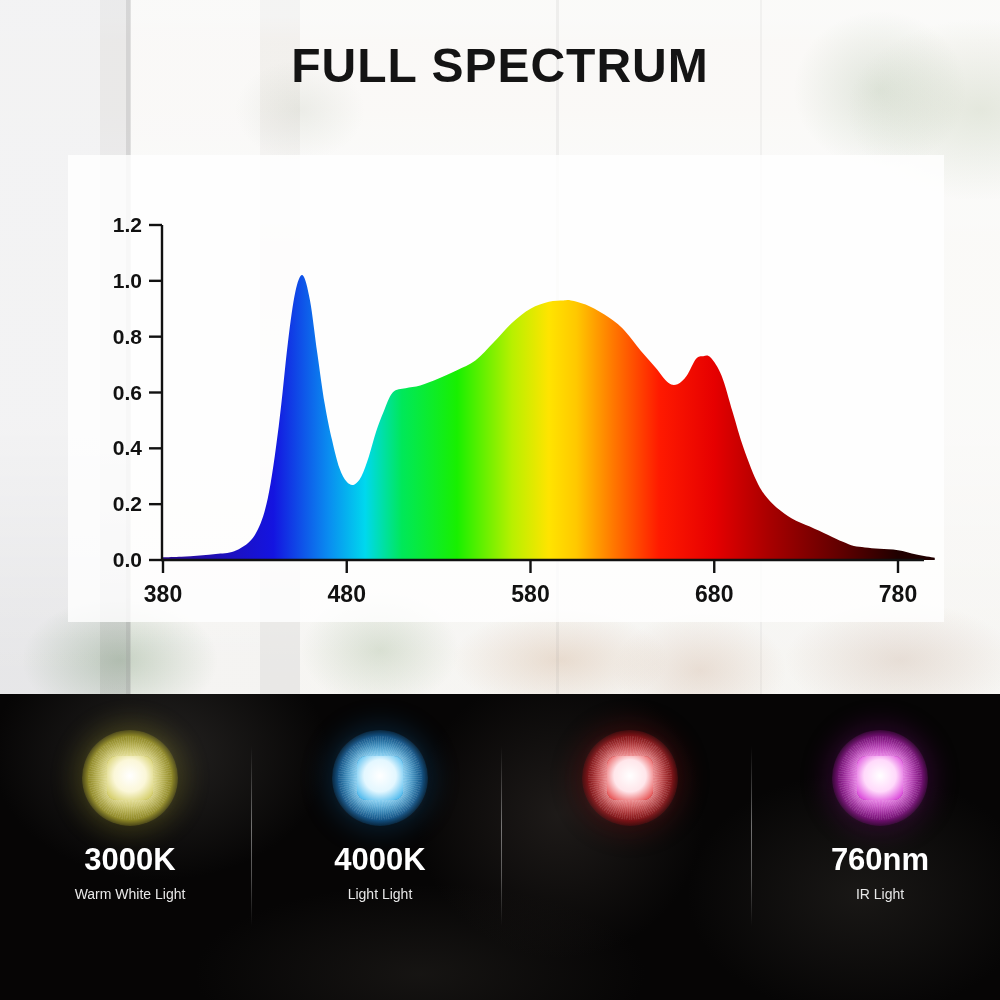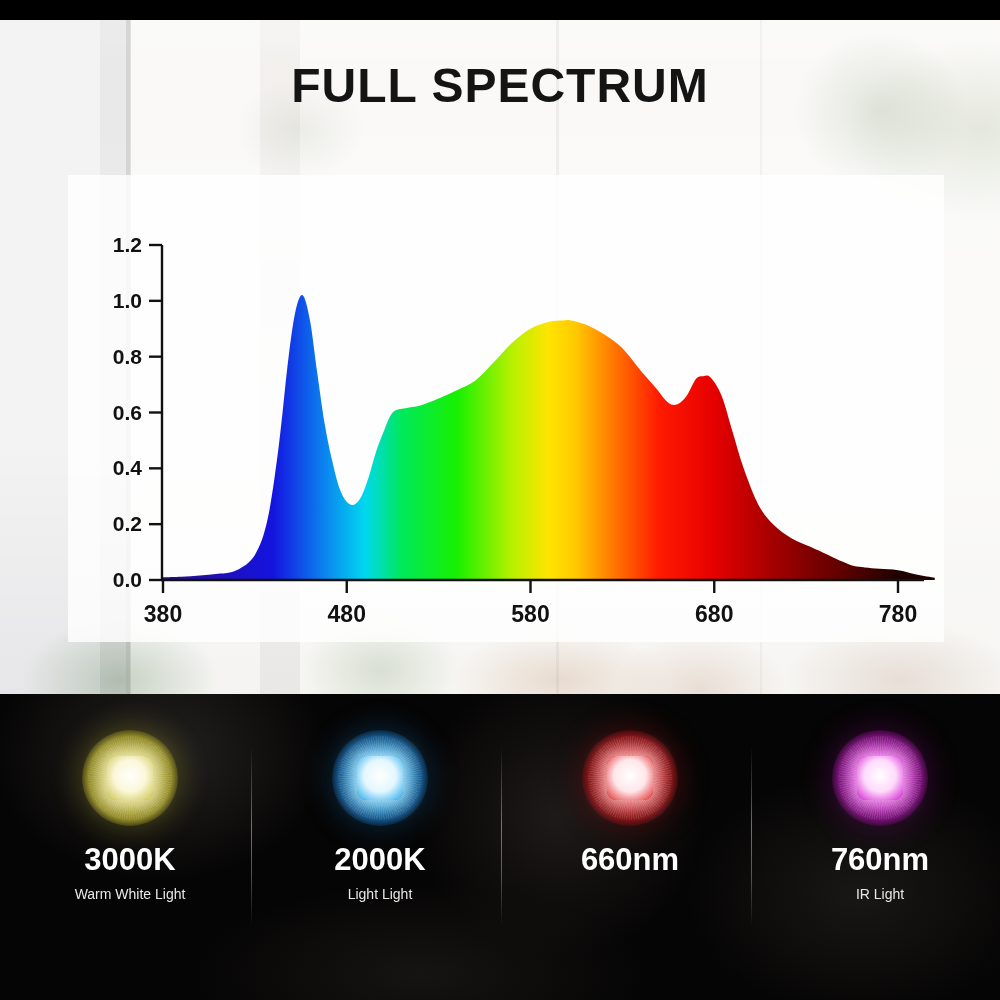--- a/index.html
+++ b/index.html
@@ -8,21 +8,20 @@
     font-family:"Liberation Sans", sans-serif;
     background:#000;
   }
   #root{position:relative;width:1000px;height:1000px;overflow:hidden;}
 
   
   .top-section{
     position:absolute;left:0;top:0;width:1000px;height:840px;
     background:#eceaea;
     overflow:hidden;
-    margin-top:20px;
   }
   .photo-bg{
     position:absolute;inset:0;
     background:
       
       linear-gradient(90deg, rgba(228,228,230,.95) 0 10%, rgba(200,200,202,.75) 10% 13%, rgba(244,243,241,.9) 13% 26%, rgba(222,221,219,.55) 26% 30%, rgba(246,245,242,.85) 30% 100%),
       
       linear-gradient(180deg, rgba(255,255,255,0) 0 2%, rgba(226,209,190,.55) 5% 13%, rgba(255,255,255,0) 20% 100%),
       linear-gradient(180deg, rgba(255,255,255,0) 0 26%, rgba(232,214,195,.45) 29% 36%, rgba(255,255,255,0) 44% 100%),
       #f2f1ef;
@@ -186,32 +185,31 @@
       <div class="led-sub">Warm White Light</div>
     </div>
     <div class="divider" style="left:251px;"></div>
 
     <div class="led-col" id="led-col-1" style="left:255px;">
       <div class="chip-wrap">
         <div class="chip-glow" id="glow-1" style="background: radial-gradient(circle, rgb(227, 247, 255) 0%, rgb(37, 168, 232) 30%, rgb(13, 77, 128) 62%, rgba(0, 0, 0, 0) 78%); box-shadow: rgba(13, 77, 128, 0.333) 0px 0px 26px 6px;"></div>
         <div class="chip-circuit"></div>
         <div class="chip-core" id="core-1" style="background: radial-gradient(circle at 50% 45%, rgb(255, 255, 255) 0%, rgb(227, 247, 255) 48%, rgb(37, 168, 232) 100%); box-shadow: rgba(227, 247, 255, 0.733) 0px 0px 18px 6px;"></div>
       </div>
-      <div class="led-title">2000K</div>
+      <div class="led-title">4000K</div>
       <div class="led-sub">Light Light</div>
     </div>
     <div class="divider" style="left:501px;"></div>
 
     <div class="led-col" id="led-col-2" style="left:505px;">
       <div class="chip-wrap">
         <div class="chip-glow" id="glow-2" style="background: radial-gradient(circle, rgb(255, 230, 234) 0%, rgb(224, 43, 43) 30%, rgb(122, 13, 16) 62%, rgba(0, 0, 0, 0) 78%); box-shadow: rgba(122, 13, 16, 0.333) 0px 0px 26px 6px;"></div>
         <div class="chip-circuit"></div>
         <div class="chip-core" id="core-2" style="background: radial-gradient(circle at 50% 45%, rgb(255, 255, 255) 0%, rgb(255, 230, 234) 48%, rgb(224, 43, 43) 100%); box-shadow: rgba(255, 230, 234, 0.733) 0px 0px 18px 6px;"></div>
       </div>
-      <div class="led-title">660nm</div>
     </div>
     <div class="divider" style="left:751px;"></div>
 
     <div class="led-col" id="led-col-3" style="left:755px;">
       <div class="chip-wrap">
         <div class="chip-glow" id="glow-3" style="background: radial-gradient(circle, rgb(255, 217, 251) 0%, rgb(208, 31, 208) 30%, rgb(109, 10, 109) 62%, rgba(0, 0, 0, 0) 78%); box-shadow: rgba(109, 10, 109, 0.333) 0px 0px 26px 6px;"></div>
         <div class="chip-circuit"></div>
         <div class="chip-core" id="core-3" style="background: radial-gradient(circle at 50% 45%, rgb(255, 255, 255) 0%, rgb(255, 217, 251) 48%, rgb(208, 31, 208) 100%); box-shadow: rgba(255, 217, 251, 0.733) 0px 0px 18px 6px;"></div>
       </div>
       <div class="led-title">760nm</div>

